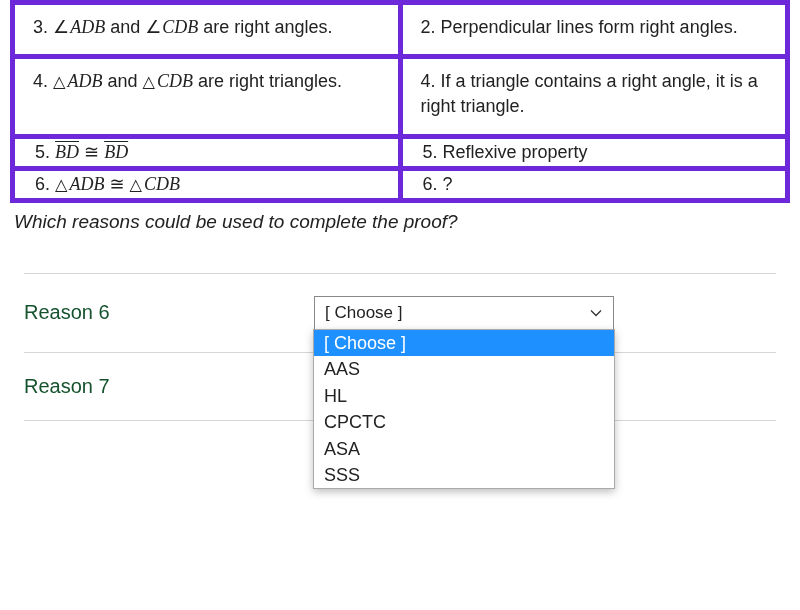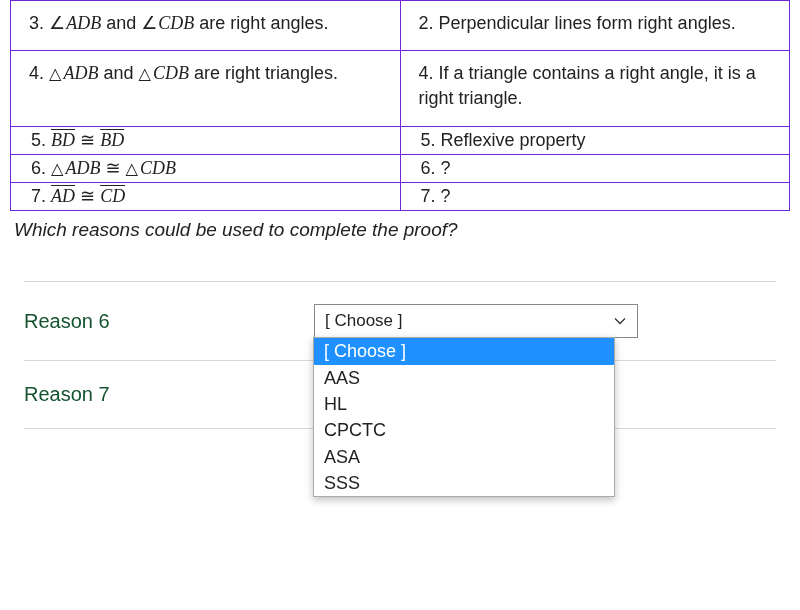--- a/index.html
+++ b/index.html
@@ -12,21 +12,21 @@
   height: 610px;
   position: relative;
   padding: 0 10px;
 }
 .proof-table {
   width: 100%;
   border-collapse: collapse;
   margin-bottom: 6px;
 }
 .proof-table td {
-  border: 1px solid #6d28d9;
+  border: 5px solid #6d28d9;
   padding: 6px 10px;
   vertical-align: top;
   width: 50%;
   line-height: 1.4;
 }
 .proof-table tr.tall td { padding: 10px 18px 14px 18px; }
 .proof-table tr.short td { padding: 1px 20px; }
 .overline { text-decoration: overline; font-style: italic; font-family: 'Times New Roman', serif; }
 .math { font-style: italic; font-family: 'Times New Roman', serif; }
 .angle::before { content: "\2220"; font-style: normal; margin-right: 1px; }
@@ -35,21 +35,21 @@
 .question-text { margin: 8px 0 40px 4px; font-size: 19px; font-style: italic; }
 .answer-block { padding: 0 14px; }
 .hr { border: none; border-top: 1px solid #d7d7d7; margin: 0; }
 .answer-row {
   display: flex;
   align-items: center;
   padding: 22px 0;
   position: relative;
 }
 .answer-label { width: 290px; font-size: 20px; color: #14532d; }
-.select-wrap { position: relative; width: 324px; }
+.select-wrap { position: relative; width: 300px; }
 .select-box {
   width: 100%;
   border: 1px solid #888;
   padding: 6px 10px;
   font-size: 17px;
   display: flex;
   justify-content: space-between;
   align-items: center;
   background: #fff;
   cursor: pointer;
@@ -83,24 +83,20 @@
         <td>4. If a triangle contains a right angle, it is a right triangle.</td>
       </tr>
       <tr class="short">
         <td>5. <span class="overline">BD</span> <span class="cong">≅</span> <span class="overline">BD</span></td>
         <td>5. Reflexive property</td>
       </tr>
       <tr class="short">
         <td>6. <span class="tri math">ADB</span> <span class="cong">≅</span> <span class="tri math">CDB</span></td>
         <td>6.  ?</td>
       </tr>
-      <tr class="short">
-        <td>7. <span class="overline">AD</span> <span class="cong">≅</span> <span class="overline">CD</span></td>
-        <td>7.  ?</td>
-      </tr>
     </tbody>
 </table>
 
 <div class="question-text">Which reasons could be used to complete the proof?</div>
 
 <div class="answer-block">
   <hr class="hr">
   <div class="answer-row">
     <div class="answer-label">Reason 6</div>
     <div class="select-wrap">

